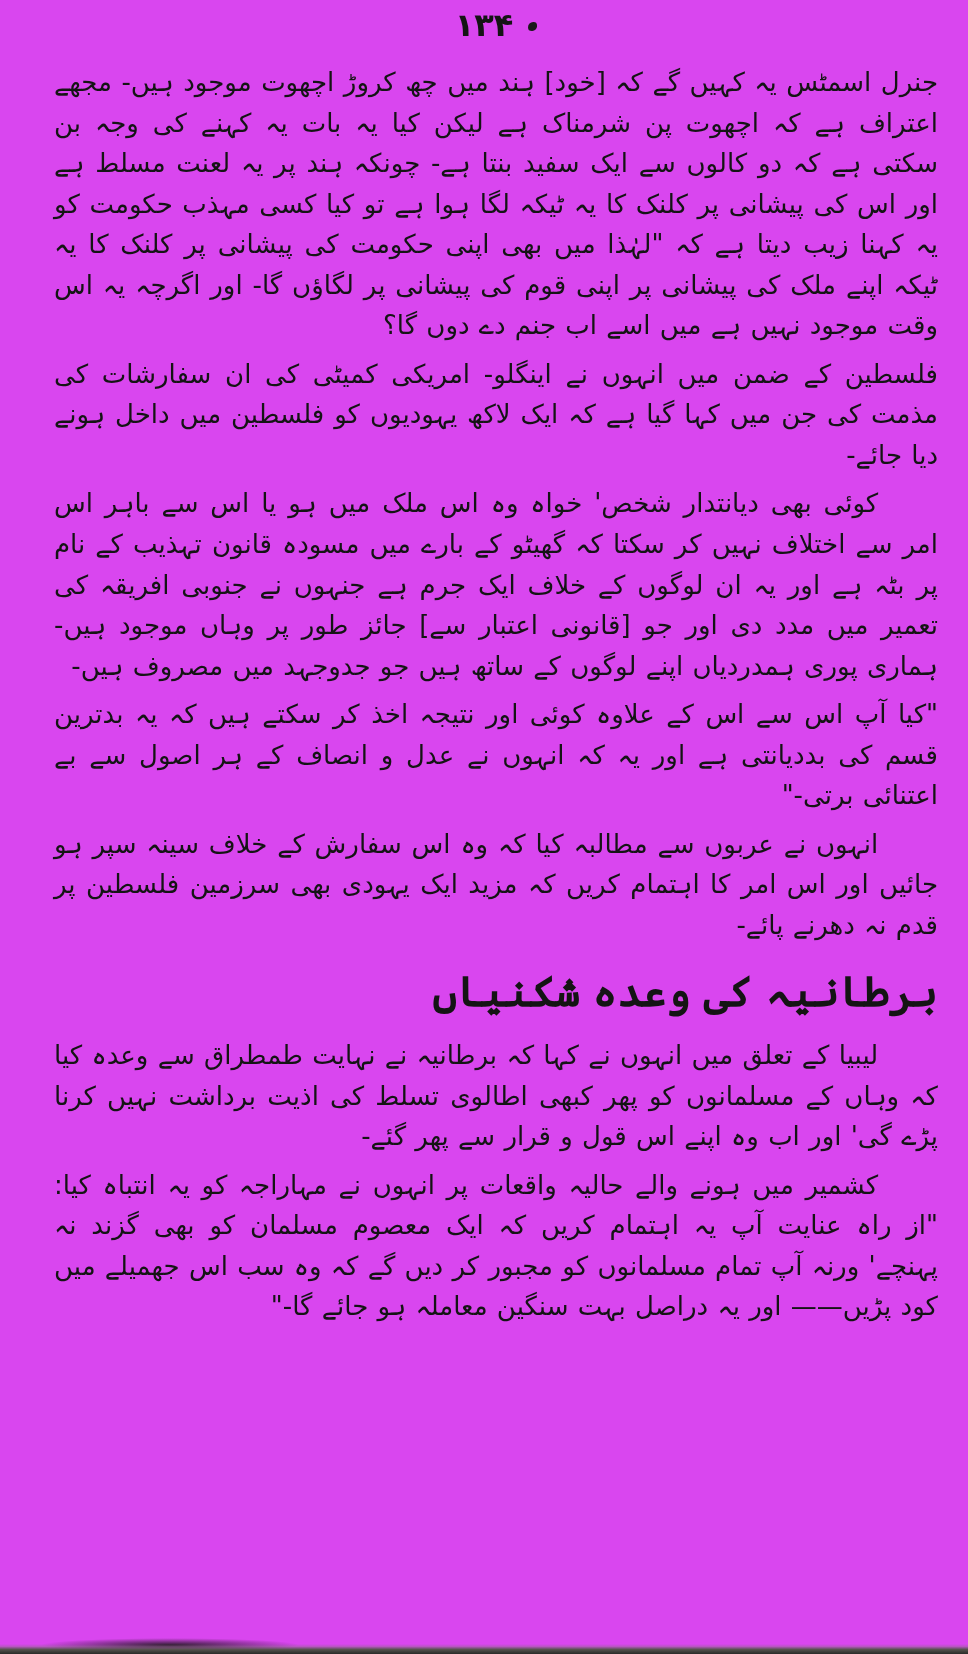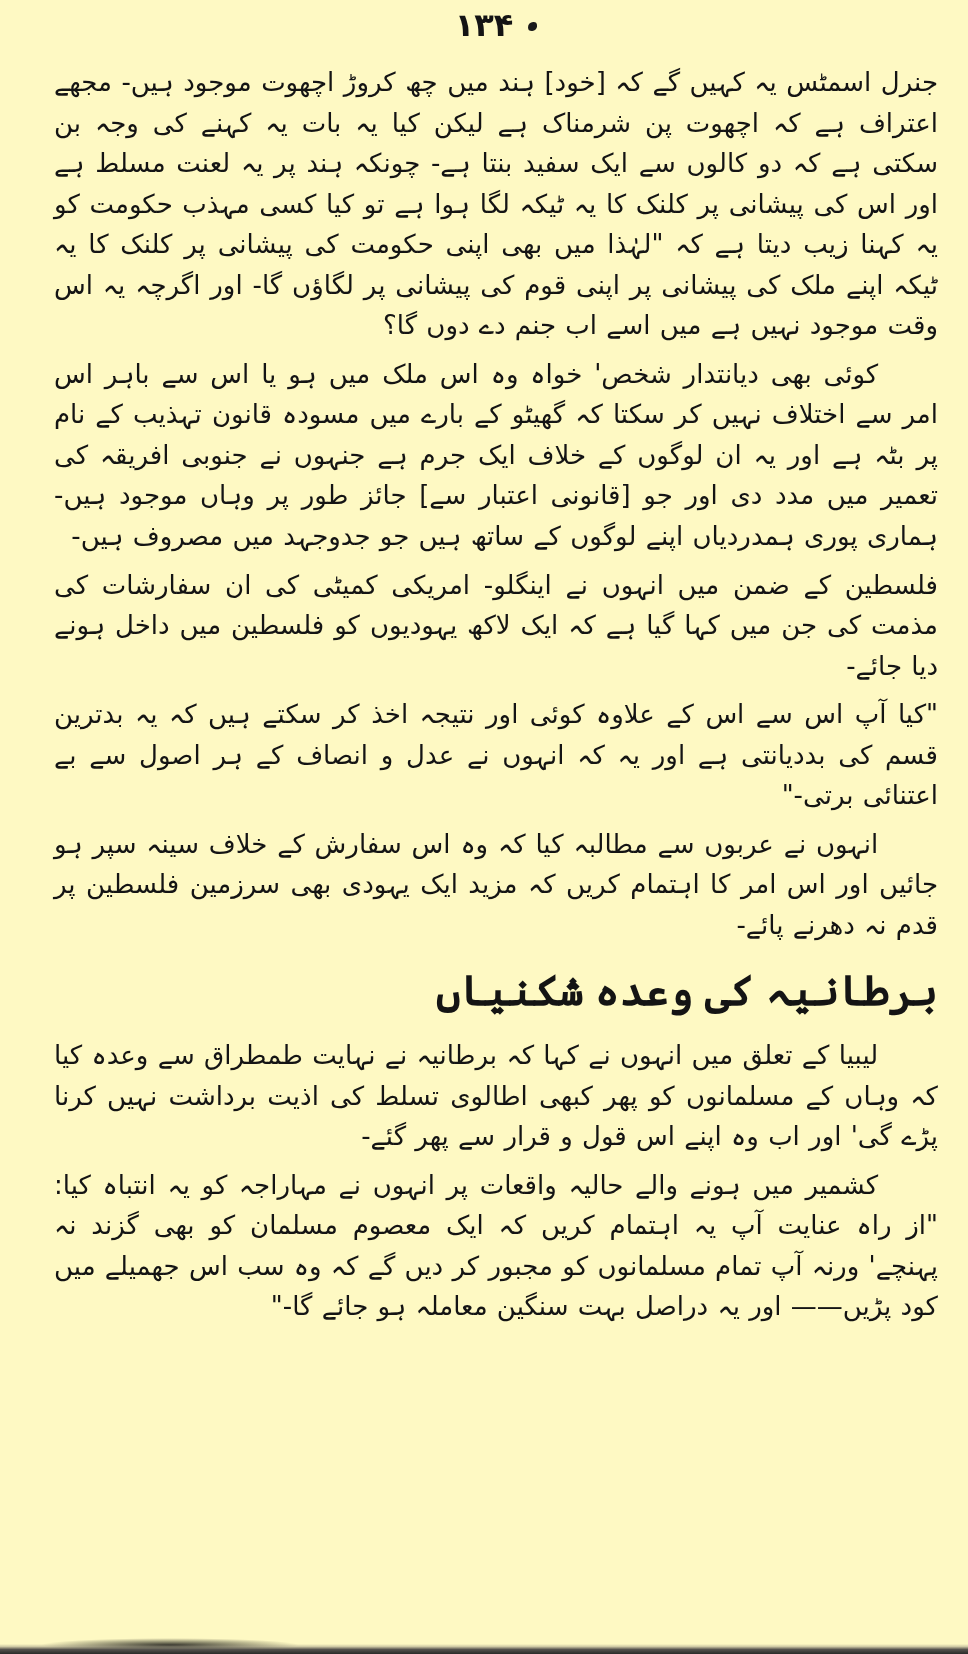--- a/index.html
+++ b/index.html
@@ -5,21 +5,21 @@
   html, body {
     margin: 0;
     padding: 0;
     background: #9a9a9a;
   }
   .page {
     position: relative;
     width: 968px;
     height: 1654px;
     margin: 0 auto;
-    background: #fef9c3;
+    background: #d946ef;
     color: #141414;
     overflow: hidden;
     font-family: "DejaVu Sans", sans-serif;
   }
   .page-number-row {
     position: relative;
     text-align: center;
     padding-top: 6px;
     height: 48px;
   }
@@ -50,21 +50,21 @@
   .para {
     margin: 0 0 8px 12px;
     text-indent: 2.3em;
   }
   .para.no-indent {
     text-indent: 0;
   }
   .section-heading {
     direction: rtl;
     text-align: right;
-    font-family: Liberation Serif, serif;
+    font-family: Liberation Sans, sans-serif;
     font-size: 42px;
     font-weight: bold;
     margin: 14px 0 10px 0;
     letter-spacing: 1px;
   }
   .scan-smudge-bottom {
     position: absolute;
     bottom: 0;
     left: 0;
     right: 0;
@@ -88,23 +88,23 @@
 
   <div class="page-number-row">
     <span class="page-number">۱۳۴</span>
     <span class="ink-dot"></span>
   </div>
 
   <div class="text-block">
 
     <p class="para no-indent">جنرل اسمٹس یہ کہیں گے کہ [خود] ہند میں چھ کروڑ اچھوت موجود ہیں- مجھے اعتراف ہے کہ اچھوت پن شرمناک ہے لیکن کیا یہ بات یہ کہنے کی وجہ بن سکتی ہے کہ دو کالوں سے ایک سفید بنتا ہے- چونکہ ہند پر یہ لعنت مسلط ہے اور اس کی پیشانی پر کلنک کا یہ ٹیکہ لگا ہوا ہے تو کیا کسی مہذب حکومت کو یہ کہنا زیب دیتا ہے کہ "لہٰذا میں بھی اپنی حکومت کی پیشانی پر کلنک کا یہ ٹیکہ اپنے ملک کی پیشانی پر اپنی قوم کی پیشانی پر لگاؤں گا- اور اگرچہ یہ اس وقت موجود نہیں ہے میں اسے اب جنم دے دوں گا؟</p>
 
+    <p class="para no-indent">فلسطین کے ضمن میں انہوں نے اینگلو- امریکی کمیٹی کی ان سفارشات کی مذمت کی جن میں کہا گیا ہے کہ ایک لاکھ یہودیوں کو فلسطین میں داخل ہونے دیا جائے-</p>
+
     <p class="para">کوئی بھی دیانتدار شخص' خواہ وہ اس ملک میں ہو یا اس سے باہر اس امر سے اختلاف نہیں کر سکتا کہ گھیٹو کے بارے میں مسودہ قانون تہذیب کے نام پر بٹہ ہے اور یہ ان لوگوں کے خلاف ایک جرم ہے جنہوں نے جنوبی افریقہ کی تعمیر میں مدد دی اور جو [قانونی اعتبار سے] جائز طور پر وہاں موجود ہیں- ہماری پوری ہمدردیاں اپنے لوگوں کے ساتھ ہیں جو جدوجہد میں مصروف ہیں-</p>
-
-    <p class="para no-indent">فلسطین کے ضمن میں انہوں نے اینگلو- امریکی کمیٹی کی ان سفارشات کی مذمت کی جن میں کہا گیا ہے کہ ایک لاکھ یہودیوں کو فلسطین میں داخل ہونے دیا جائے-</p>
 
     <p class="para no-indent">"کیا آپ اس سے اس کے علاوہ کوئی اور نتیجہ اخذ کر سکتے ہیں کہ یہ بدترین قسم کی بددیانتی ہے اور یہ کہ انہوں نے عدل و انصاف کے ہر اصول سے بے اعتنائی برتی-"</p>
 
     <p class="para">انہوں نے عربوں سے مطالبہ کیا کہ وہ اس سفارش کے خلاف سینہ سپر ہو جائیں اور اس امر کا اہتمام کریں کہ مزید ایک یہودی بھی سرزمین فلسطین پر قدم نہ دھرنے پائے-</p>
 
 
     <h2 class="section-heading">برطانیہ کی وعدہ شکنیاں</h2>
 
     <p class="para">لیبیا کے تعلق میں انہوں نے کہا کہ برطانیہ نے نہایت طمطراق سے وعدہ کیا کہ وہاں کے مسلمانوں کو پھر کبھی اطالوی تسلط کی اذیت برداشت نہیں کرنا پڑے گی' اور اب وہ اپنے اس قول و قرار سے پھر گئے-</p>
 

